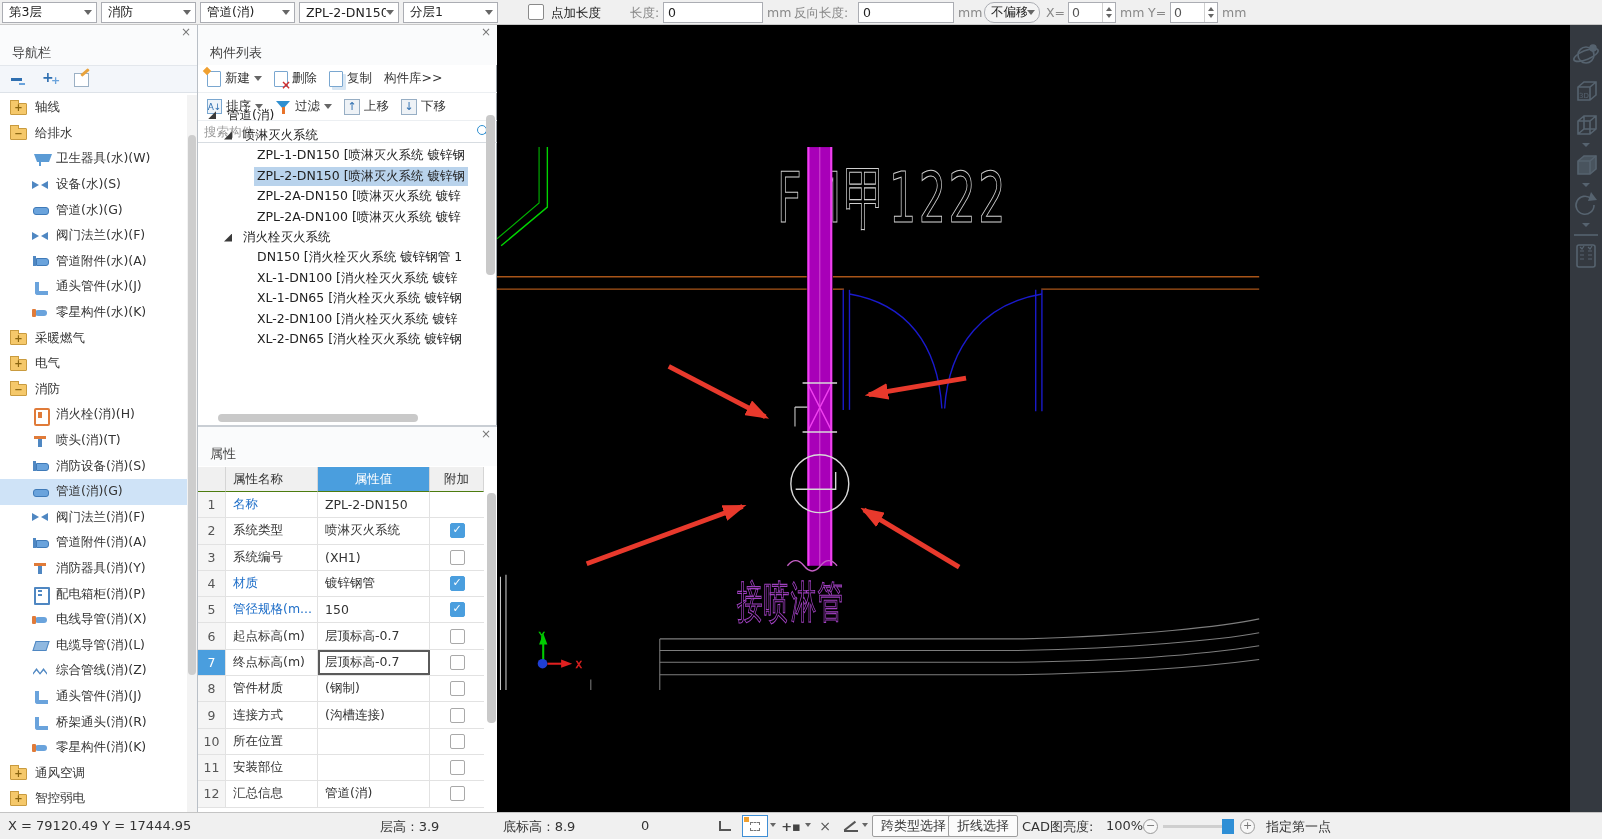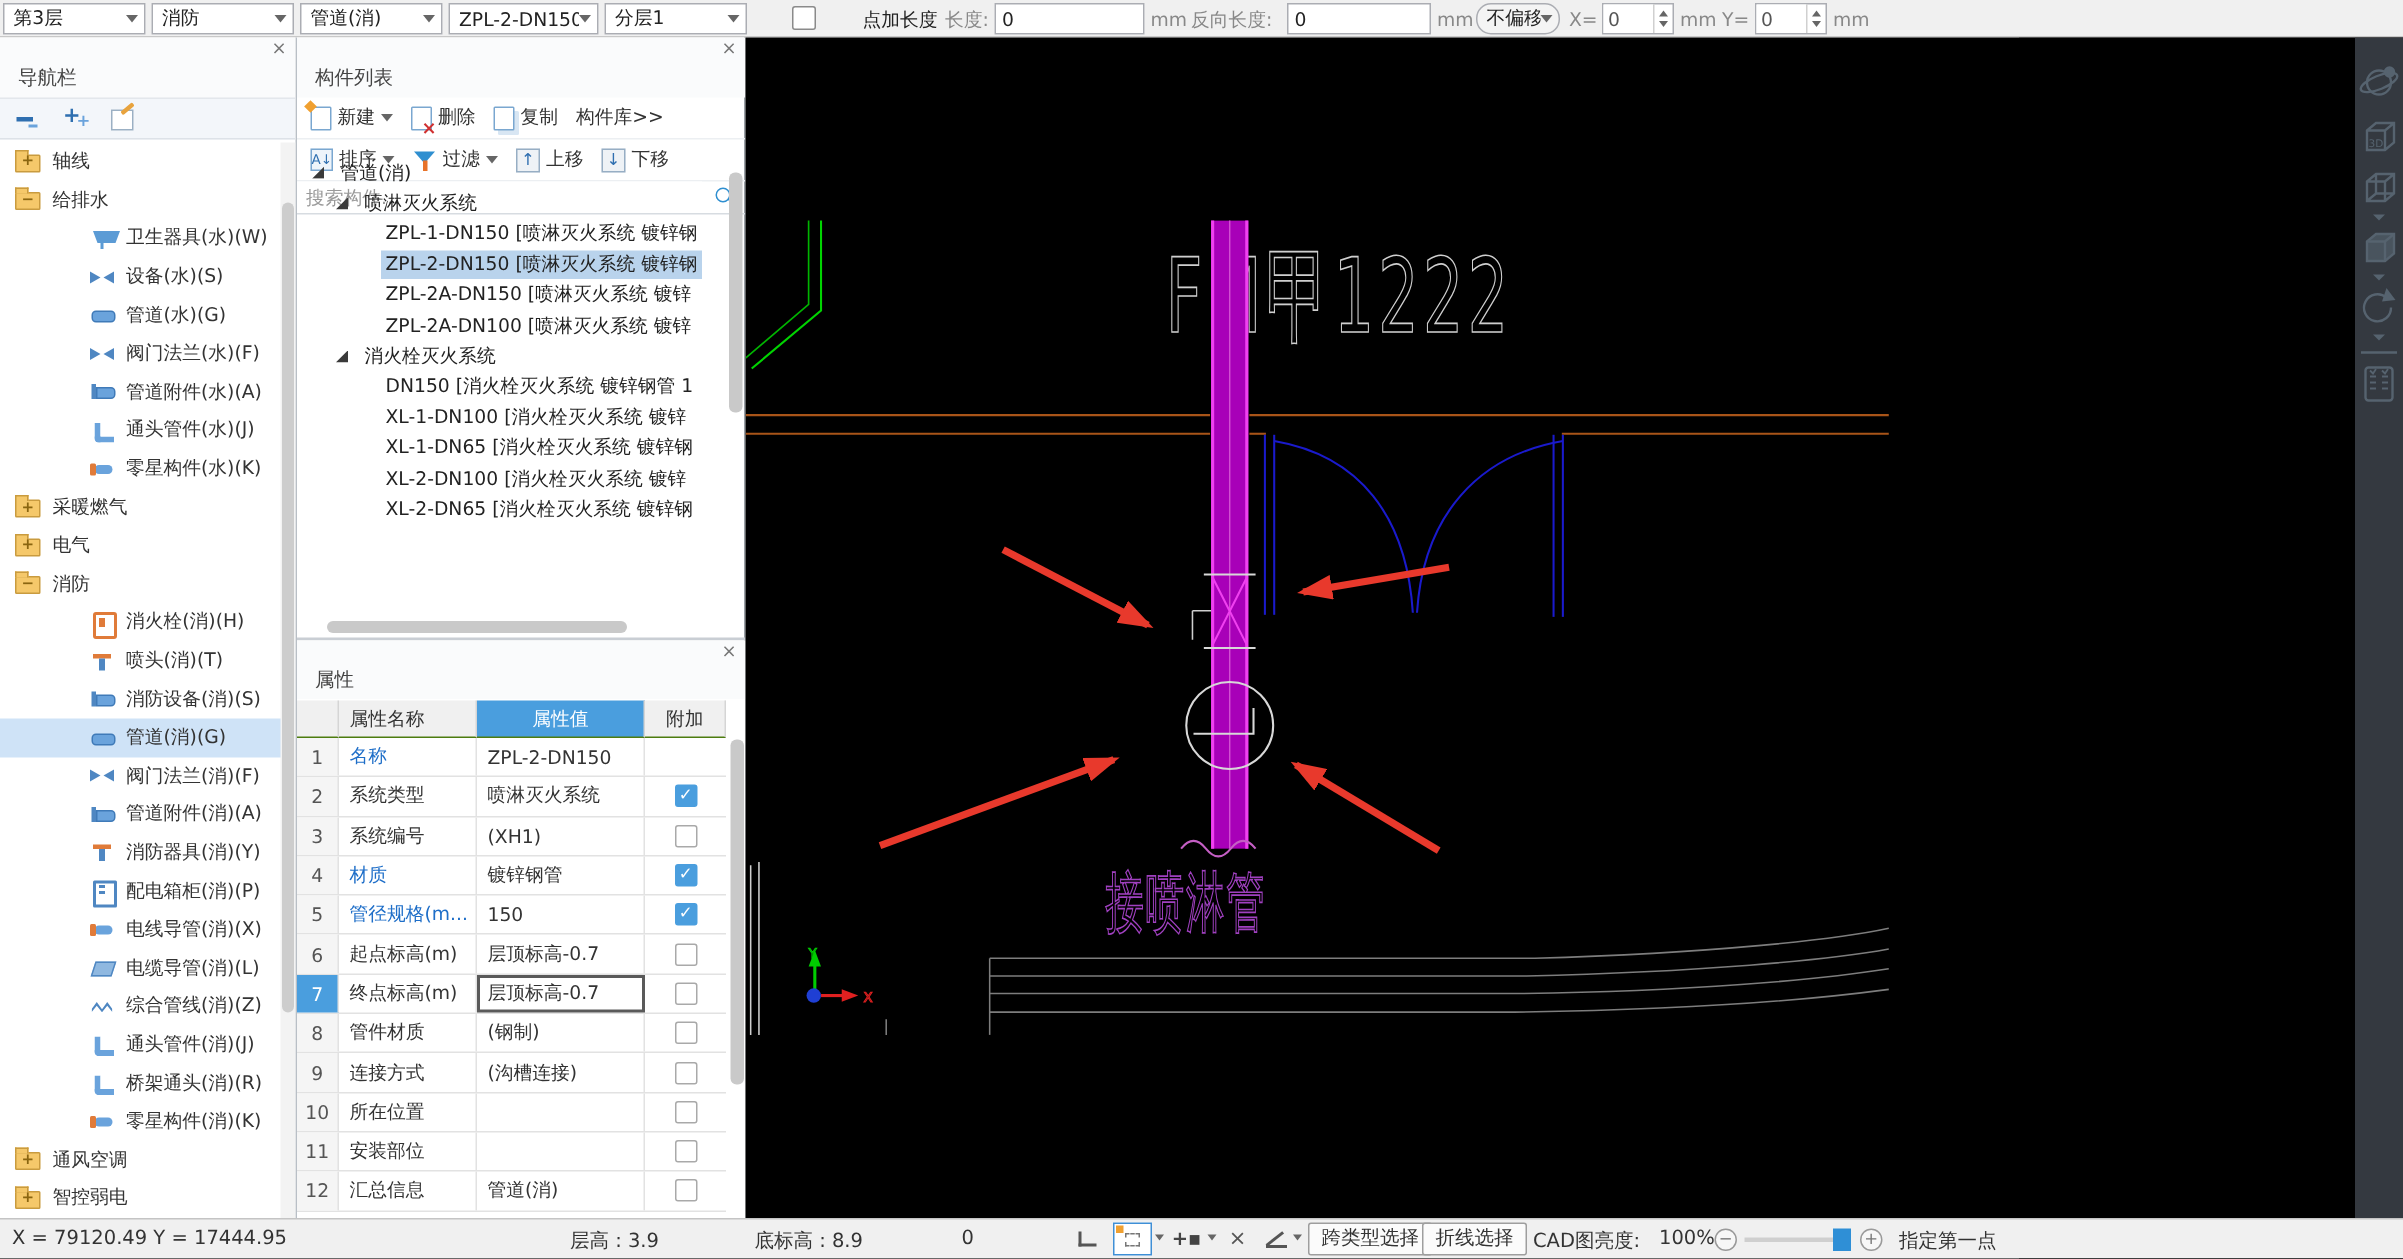--- a/index.html
+++ b/index.html
@@ -37,21 +37,21 @@
   .nbic.minus::before { content:""; position:absolute; left:1px; top:7px; width:11px; height:2.5px; background:#2f6fb0; }
   .nbic.minus::after { content:""; position:absolute; left:9px; top:12px; width:6px; height:2px; background:#6aa3dc; }
   .nbic.plus::before { content:"+"; position:absolute; left:0; top:-2px; color:#2f6fb0; font-weight:bold; font-size:14px; }
   .nbic.plus::after { content:"+"; position:absolute; left:9px; top:3px; color:#6aa3dc; font-weight:bold; font-size:11px; }
   .nbic.edit::before { content:""; position:absolute; left:0; top:2px; width:13px; height:12px; background:#fff; border:1px solid #9bb0c4; }
   .nbic.edit::after { content:""; position:absolute; left:6px; top:0px; width:10px; height:3px; background:#e8a33d; transform:rotate(-40deg); border-radius:1px; }
   #navtree { position:absolute; left:0; top:70px; width:188px; bottom:0; overflow:hidden; }
   .nav-row { height:25.6px; display:flex; align-items:center; }
   .nav-row .lbl { margin-left:8px; color:#333; white-space:nowrap; }
   .nav-row.g { padding-left:10px; }
-  .nav-row.l { padding-left:60px; }
+  .nav-row.l { padding-left:32px; }
   .nav-row.sel { background:#cfe3f7; }
   .fold { position:relative; width:17px; height:12px; background:#f5c86a; border:1px solid #c99b3f; border-radius:1px; margin-top:2px; flex:none; }
   .fold::before { content:""; position:absolute; left:-1px; top:-4px; width:7px; height:3px; background:#f5c86a; border:1px solid #c99b3f; border-bottom:none; }
   .fold .b { position:absolute; inset:-2px 0 0 0; display:flex; align-items:center; justify-content:center;
     font-size:10px; font-weight:bold; color:#8a6510; }
   .fi { position:relative; width:16px; height:16px; flex:none; }
   .ic-pp::before { content:""; position:absolute; left:1px; top:5px; width:14px; height:6px; background:#6aa3dc; border:1px solid #3f7ab8; border-radius:3px; }
   .ic-vv::before { content:""; position:absolute; left:0; top:4px; border:4px solid transparent; border-left:7px solid #4f87c2; }
   .ic-vv::after  { content:""; position:absolute; right:0; top:4px; border:4px solid transparent; border-right:7px solid #4f87c2; }
   .ic-ft::before { content:""; position:absolute; left:4px; top:5px; width:11px; height:6px; background:#6aa3dc; border:1px solid #3f7ab8; border-radius:0 3px 3px 0; }
@@ -171,21 +171,21 @@
       </div>
     <div class="combo" style="left:299px;width:100px;">
         <span class="cv">ZPL-2-DN150</span>
         <span class="dn"></span>
       </div>
     <div class="combo" style="left:403px;width:95px;">
         <span class="cv">分层1</span>
         <span class="dn"></span>
       </div>
     <div id="pt-check"></div>
-    <span class="tlabel dark" style="left:551px;margin-left:24px;">点加长度</span>
+    <span class="tlabel dark" style="left:551px;">点加长度</span>
     <span class="tlabel" style="left:630px;">长度:</span>
     <input class="tinput" style="left: 663px; width: 100px;" value="0">
     <span class="tlabel" style="left:767px;">mm</span>
     <span class="tlabel" style="left:794px;">反向长度:</span>
     <input class="tinput" style="left: 858px; width: 96px;" value="0">
     <span class="tlabel" style="left:958px;">mm</span>
     <div class="combo" style="left:984px;width:56px;background:#f4f4f4;border-radius:10px;">
         <span class="cv">不偏移</span>
         <span class="dn"></span>
       </div>

